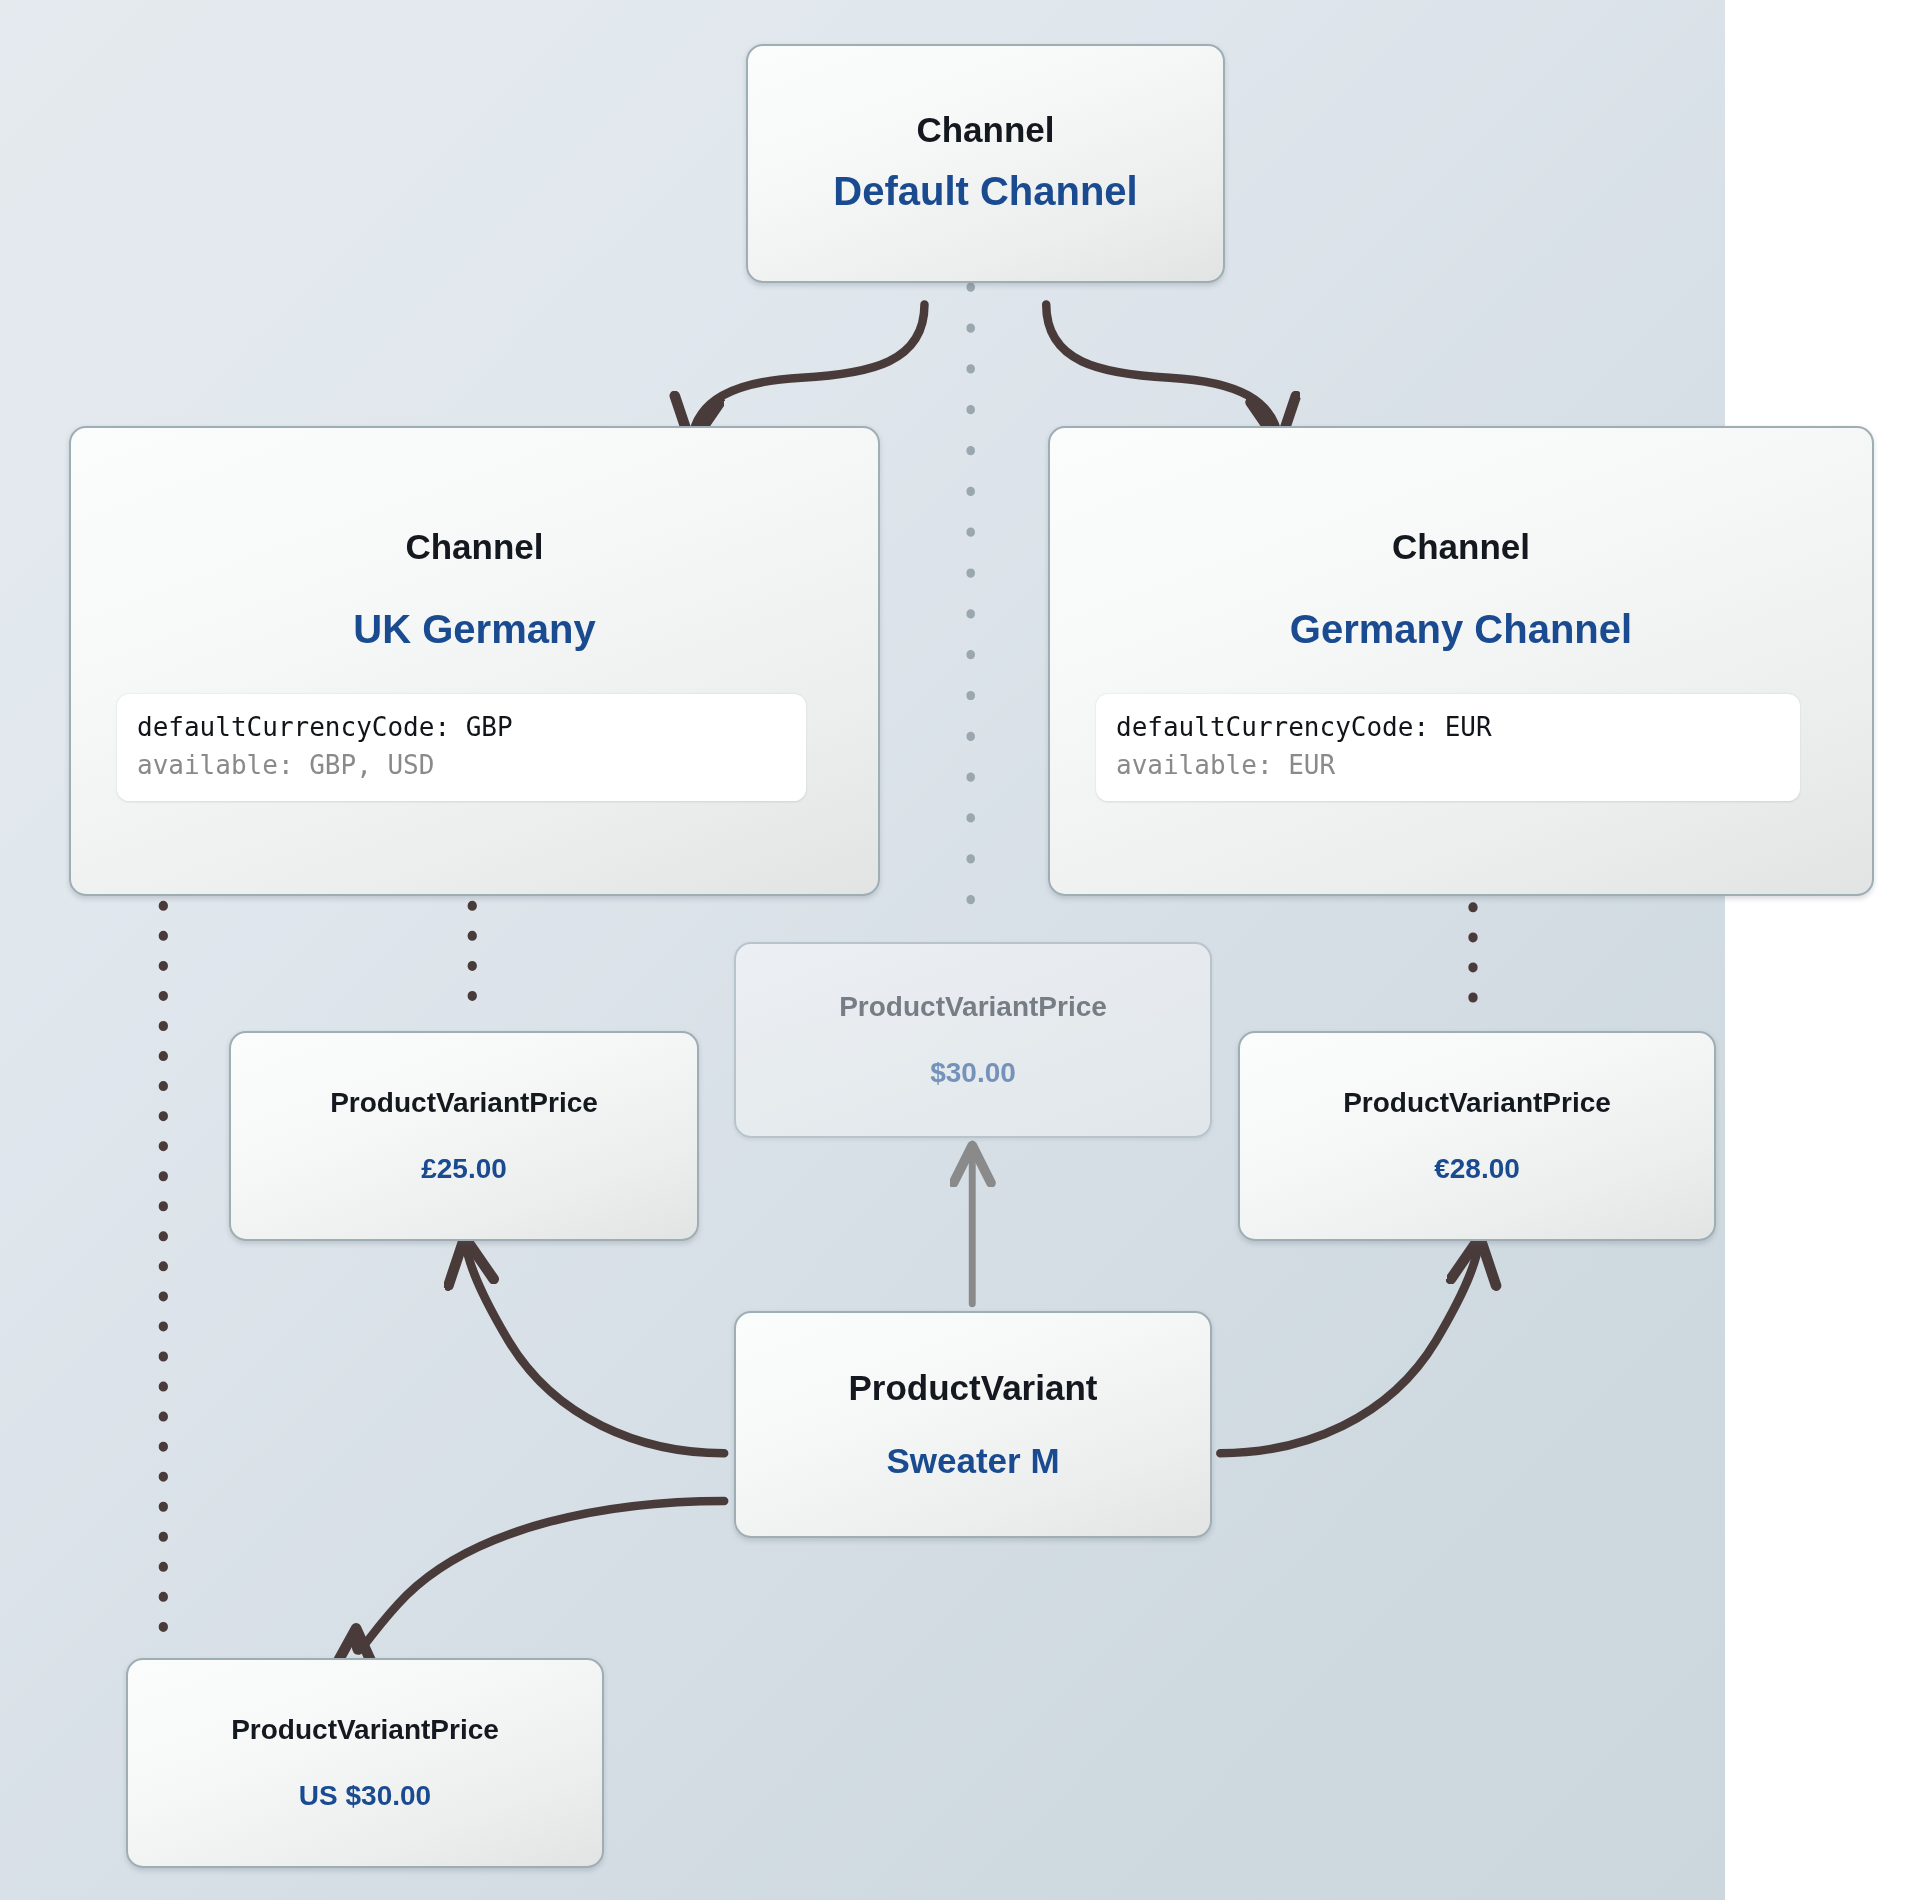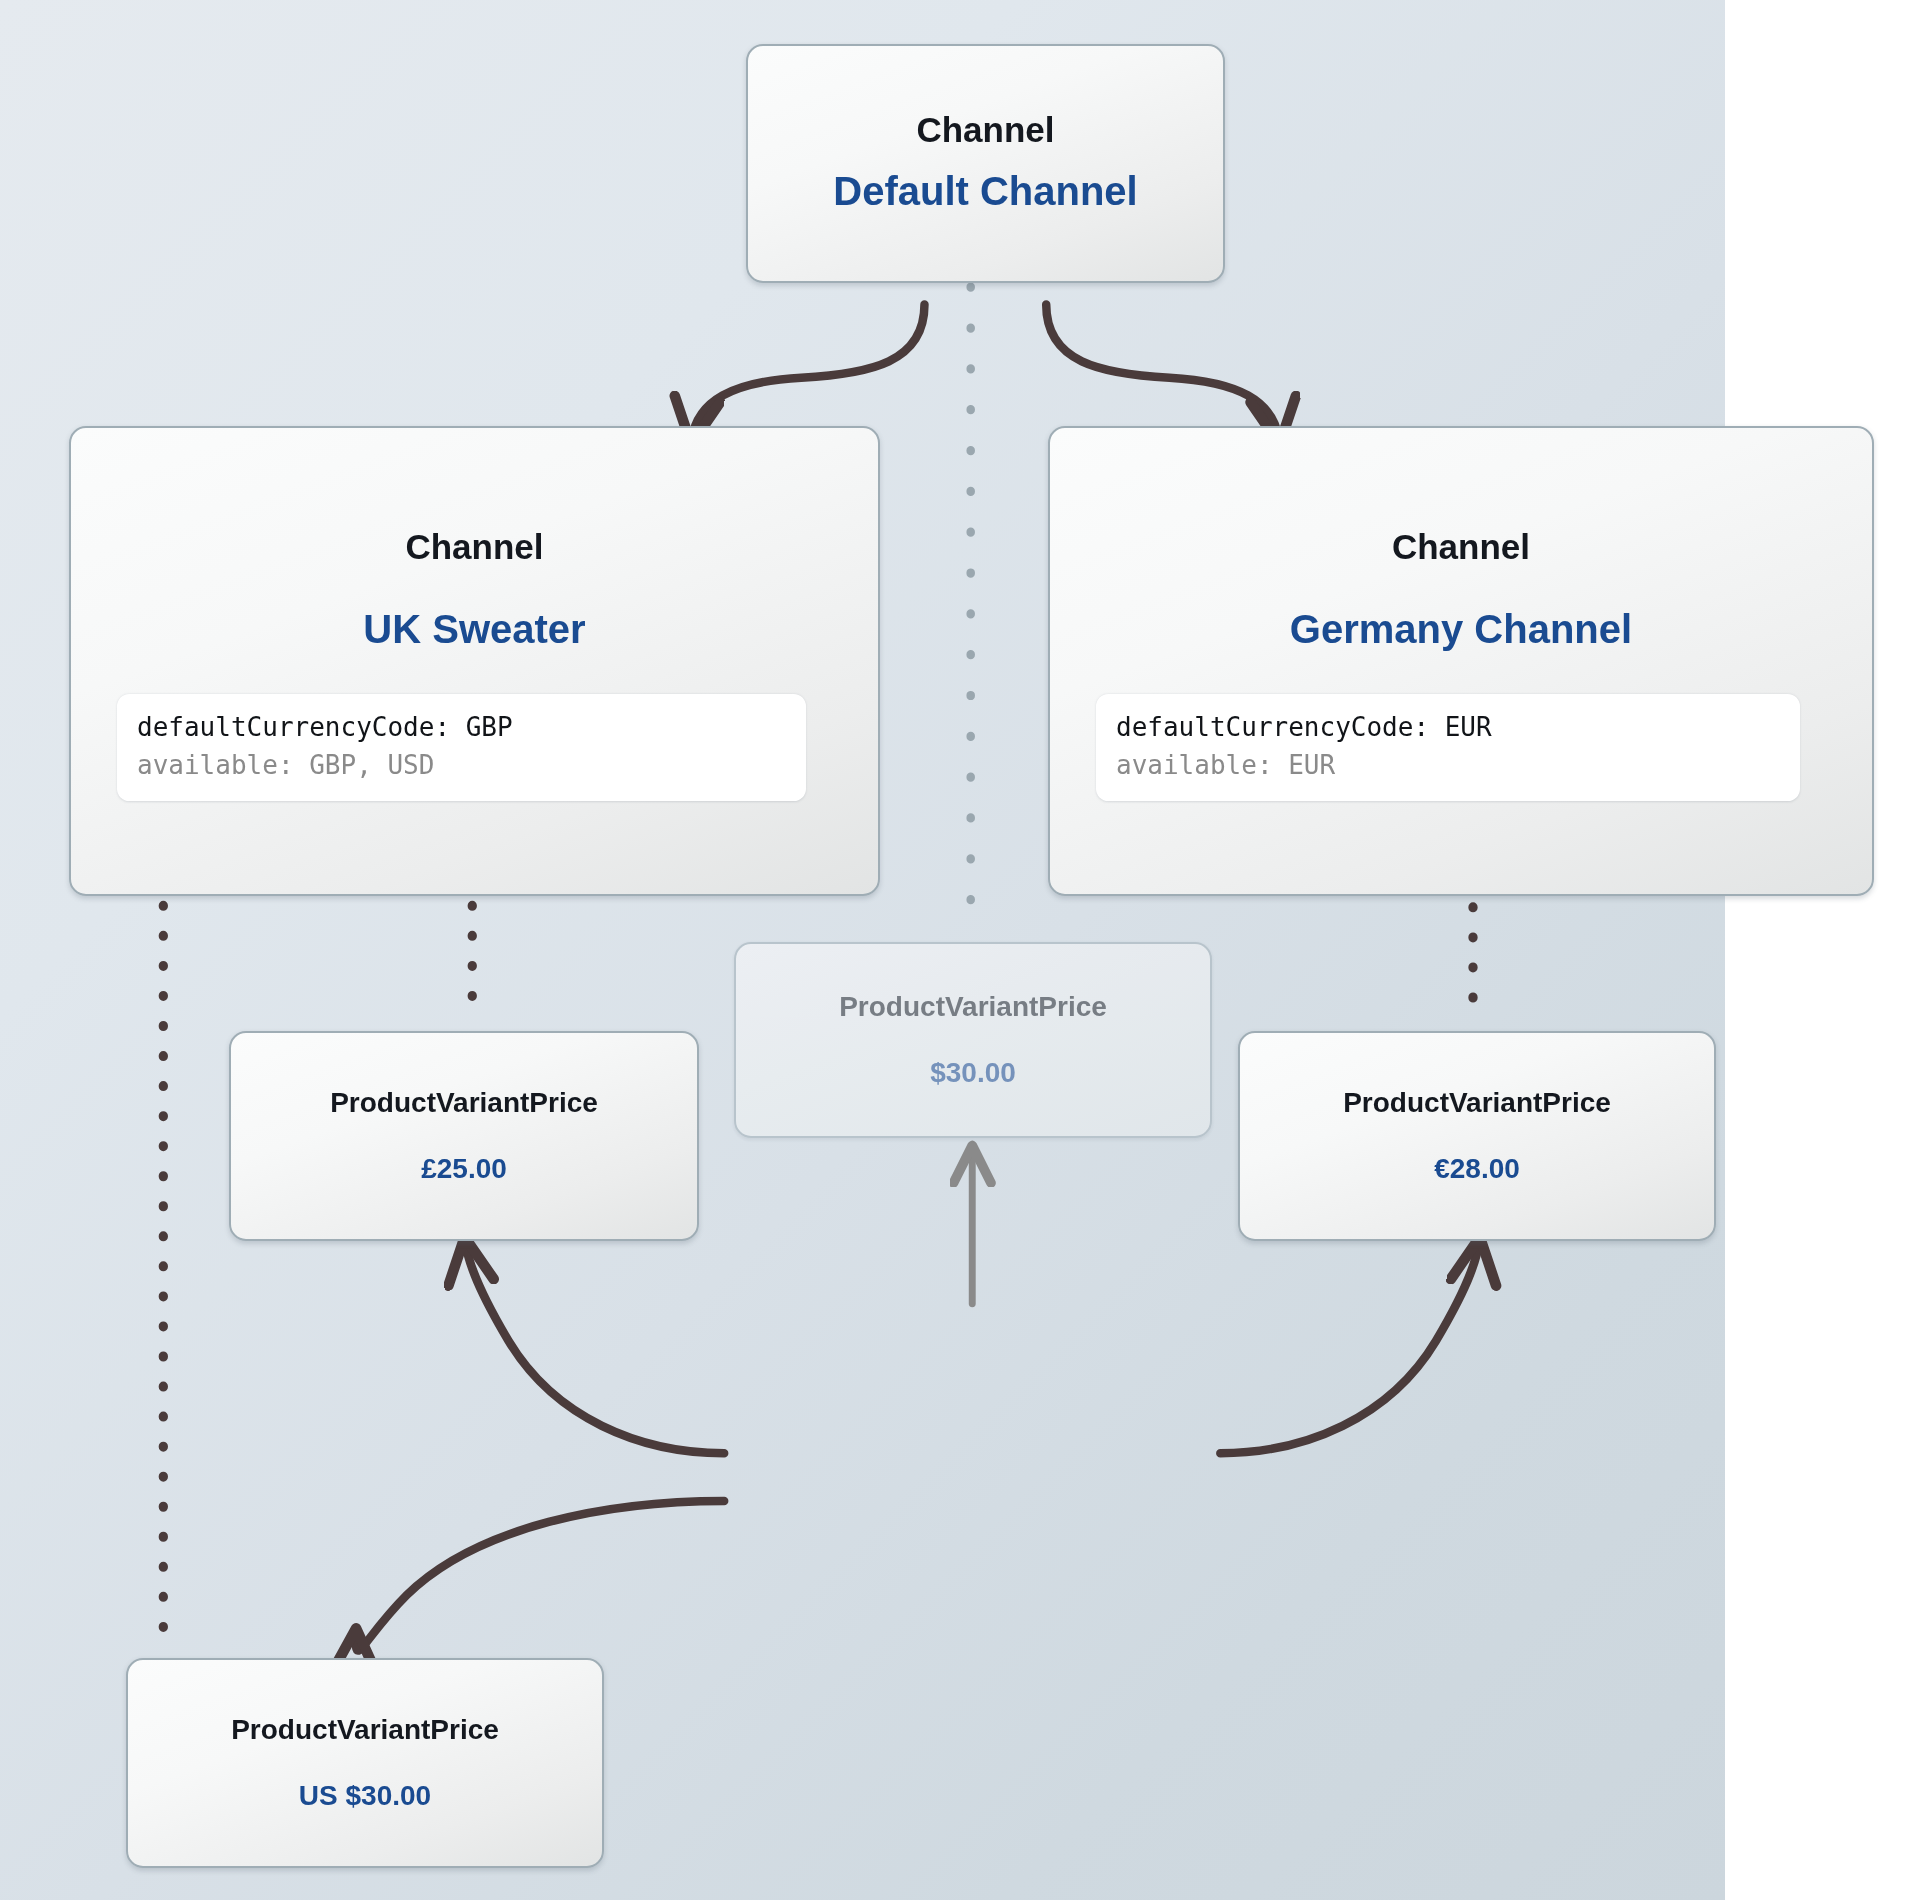--- a/index.html
+++ b/index.html
@@ -133,21 +133,21 @@
     <path d="M940,1948 C790,1948 620,1980 528,2070 C470,2128 460,2170 462,2120" fill="none" stroke="#4a3b3b" stroke-width="11" stroke-linecap="round" marker-end="url(#arrow-dark)"></path>
   </svg>
 
   <div class="node channel-card" id="node-default-channel">
     <div class="type">Channel</div>
     <div class="name">Default Channel</div>
   </div>
 
   <div class="node channel-card" id="node-uk-channel">
     <div class="type">Channel</div>
-    <div class="name">UK Sweater</div>
+    <div class="name">UK Germany</div>
     <div class="code-box">
       <div class="line1">defaultCurrencyCode: GBP</div>
       <div class="line2">available: GBP, USD</div>
     </div>
   </div>
 
   <div class="node channel-card" id="node-de-channel">
     <div class="type">Channel</div>
     <div class="name">Germany Channel</div>
     <div class="code-box">
@@ -164,20 +164,24 @@
   <div class="node price-card faded" id="node-price-usd-gray">
     <div class="type">ProductVariantPrice</div>
     <div class="name">$30.00</div>
   </div>
 
   <div class="node price-card" id="node-price-de">
     <div class="type">ProductVariantPrice</div>
     <div class="name">€28.00</div>
   </div>
 
+  <div class="node variant-card" id="node-variant">
+    <div class="type">ProductVariant</div>
+    <div class="name">Sweater M</div>
+  </div>
 
   <div class="node price-card" id="node-price-us">
     <div class="type">ProductVariantPrice</div>
     <div class="name">US $30.00</div>
   </div>
 
 </div>
 
 
 </body></html>

